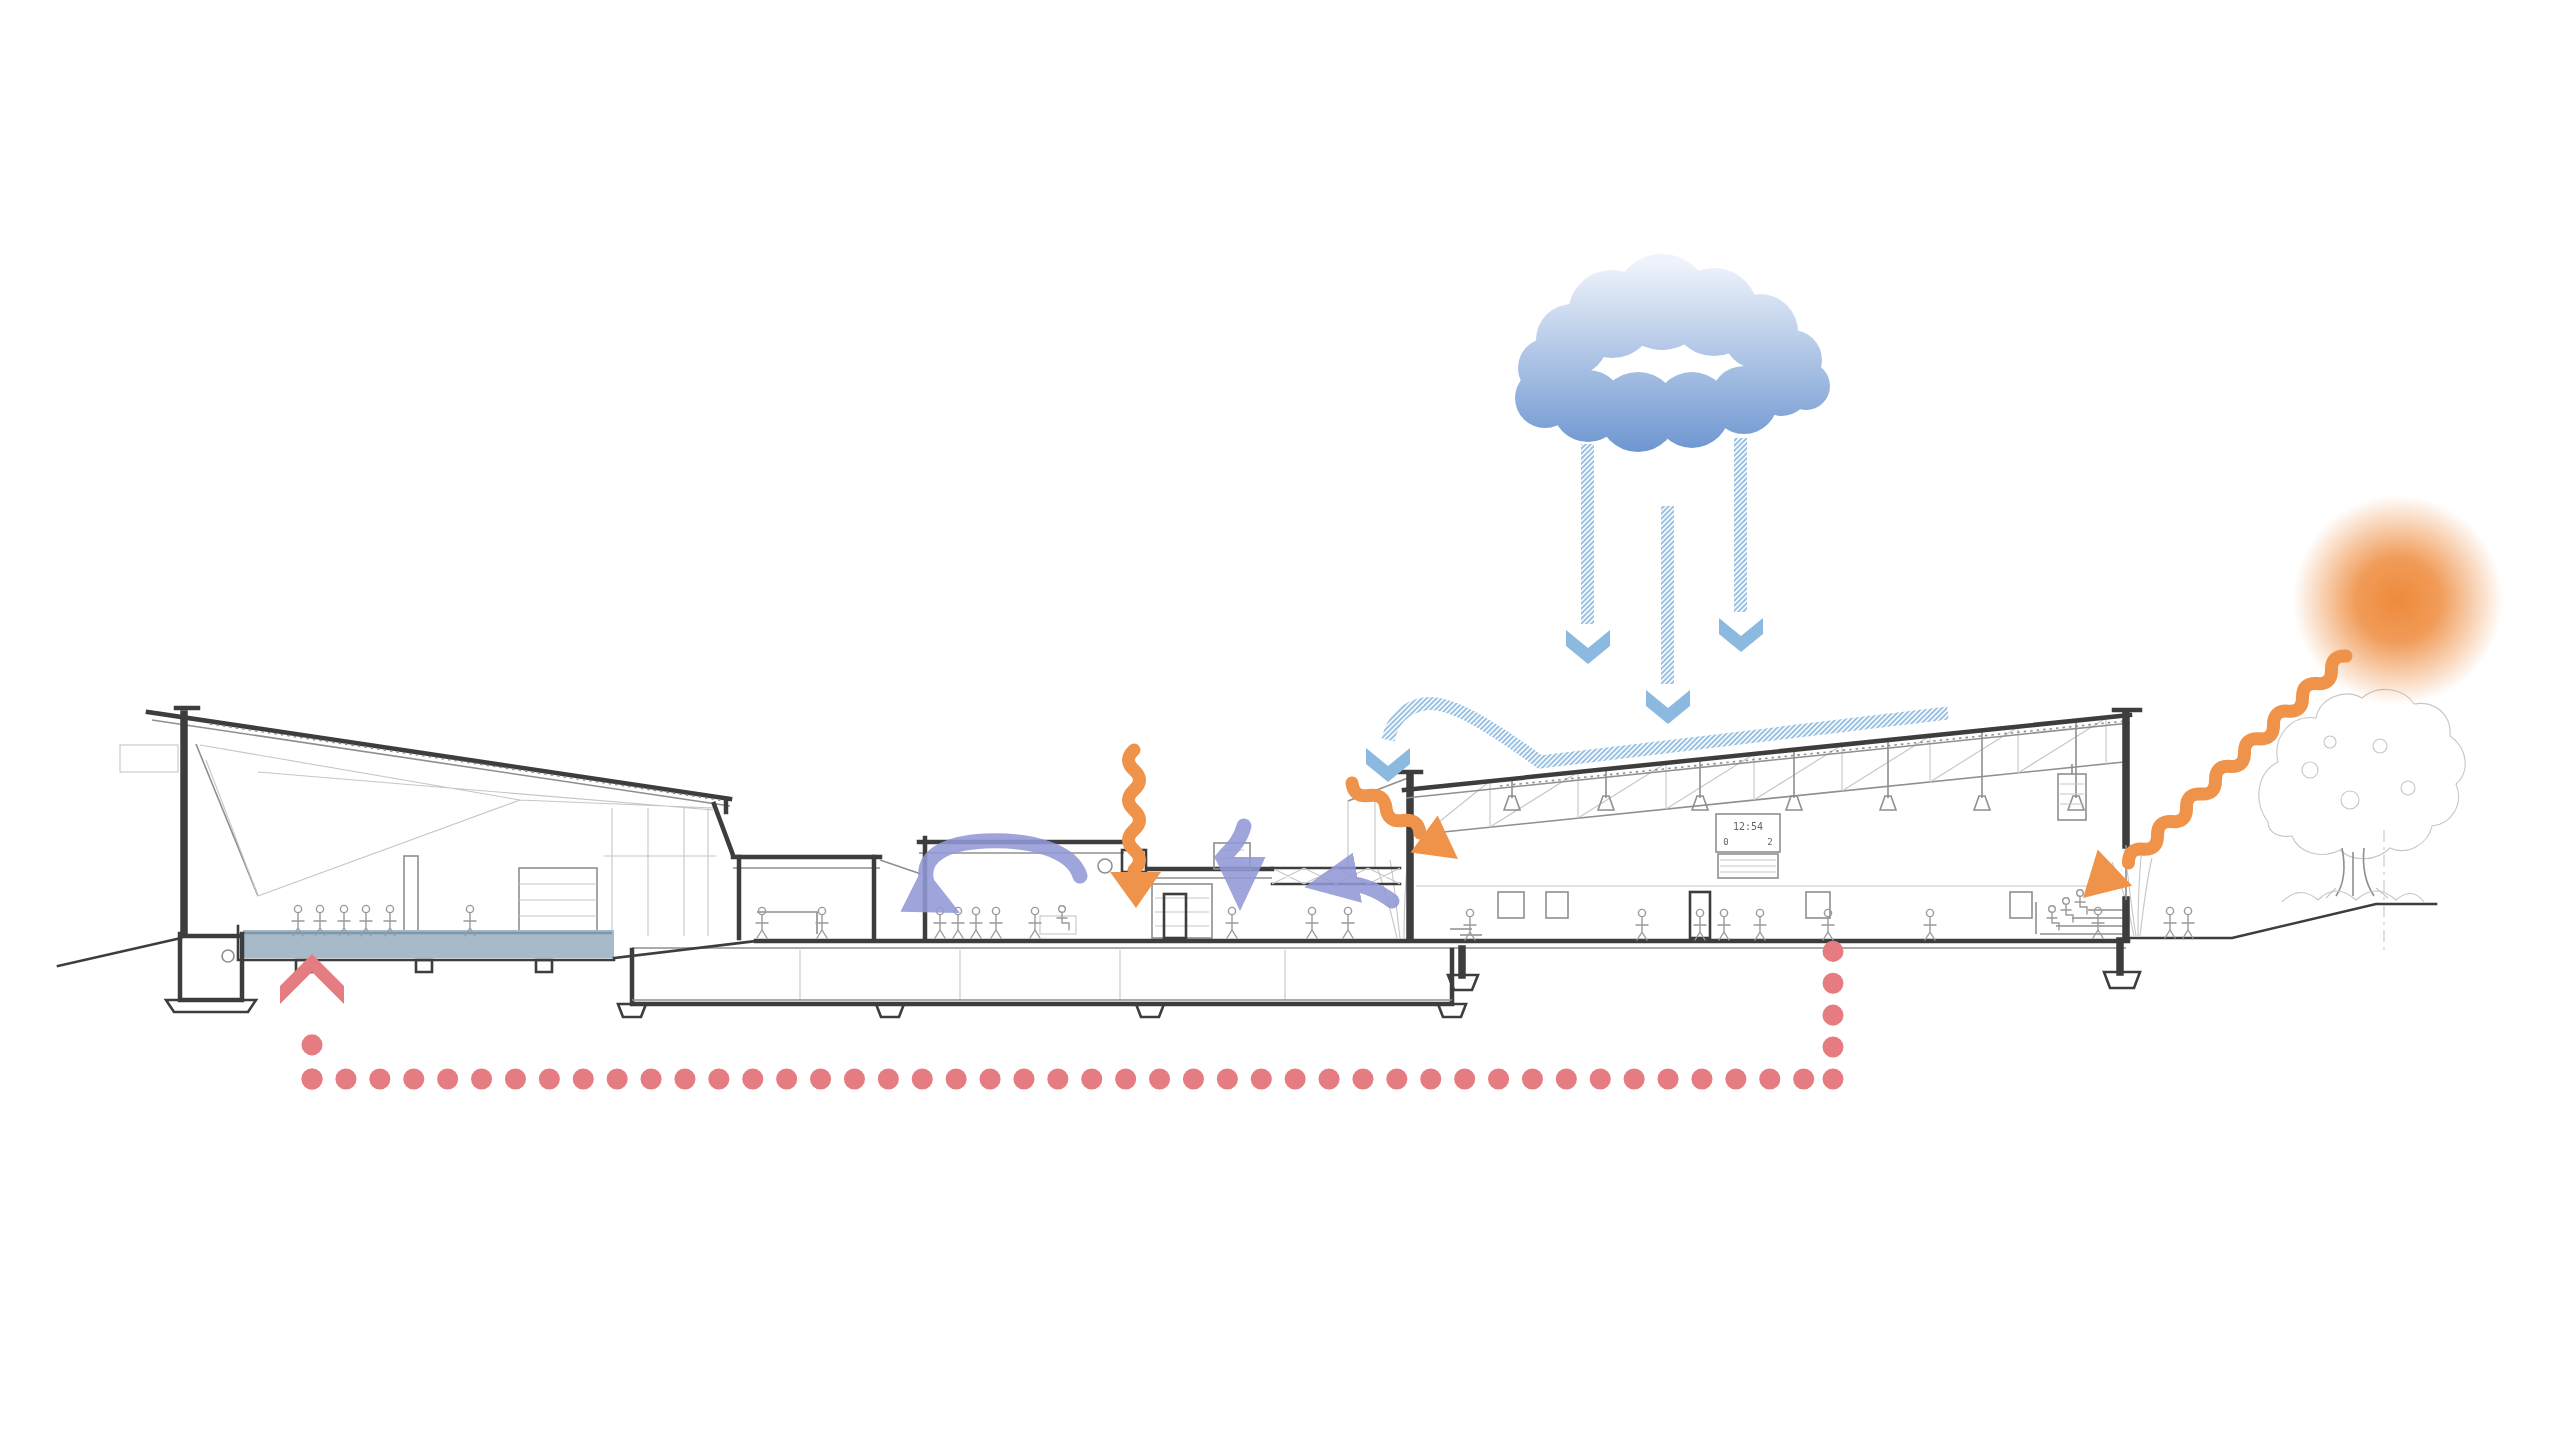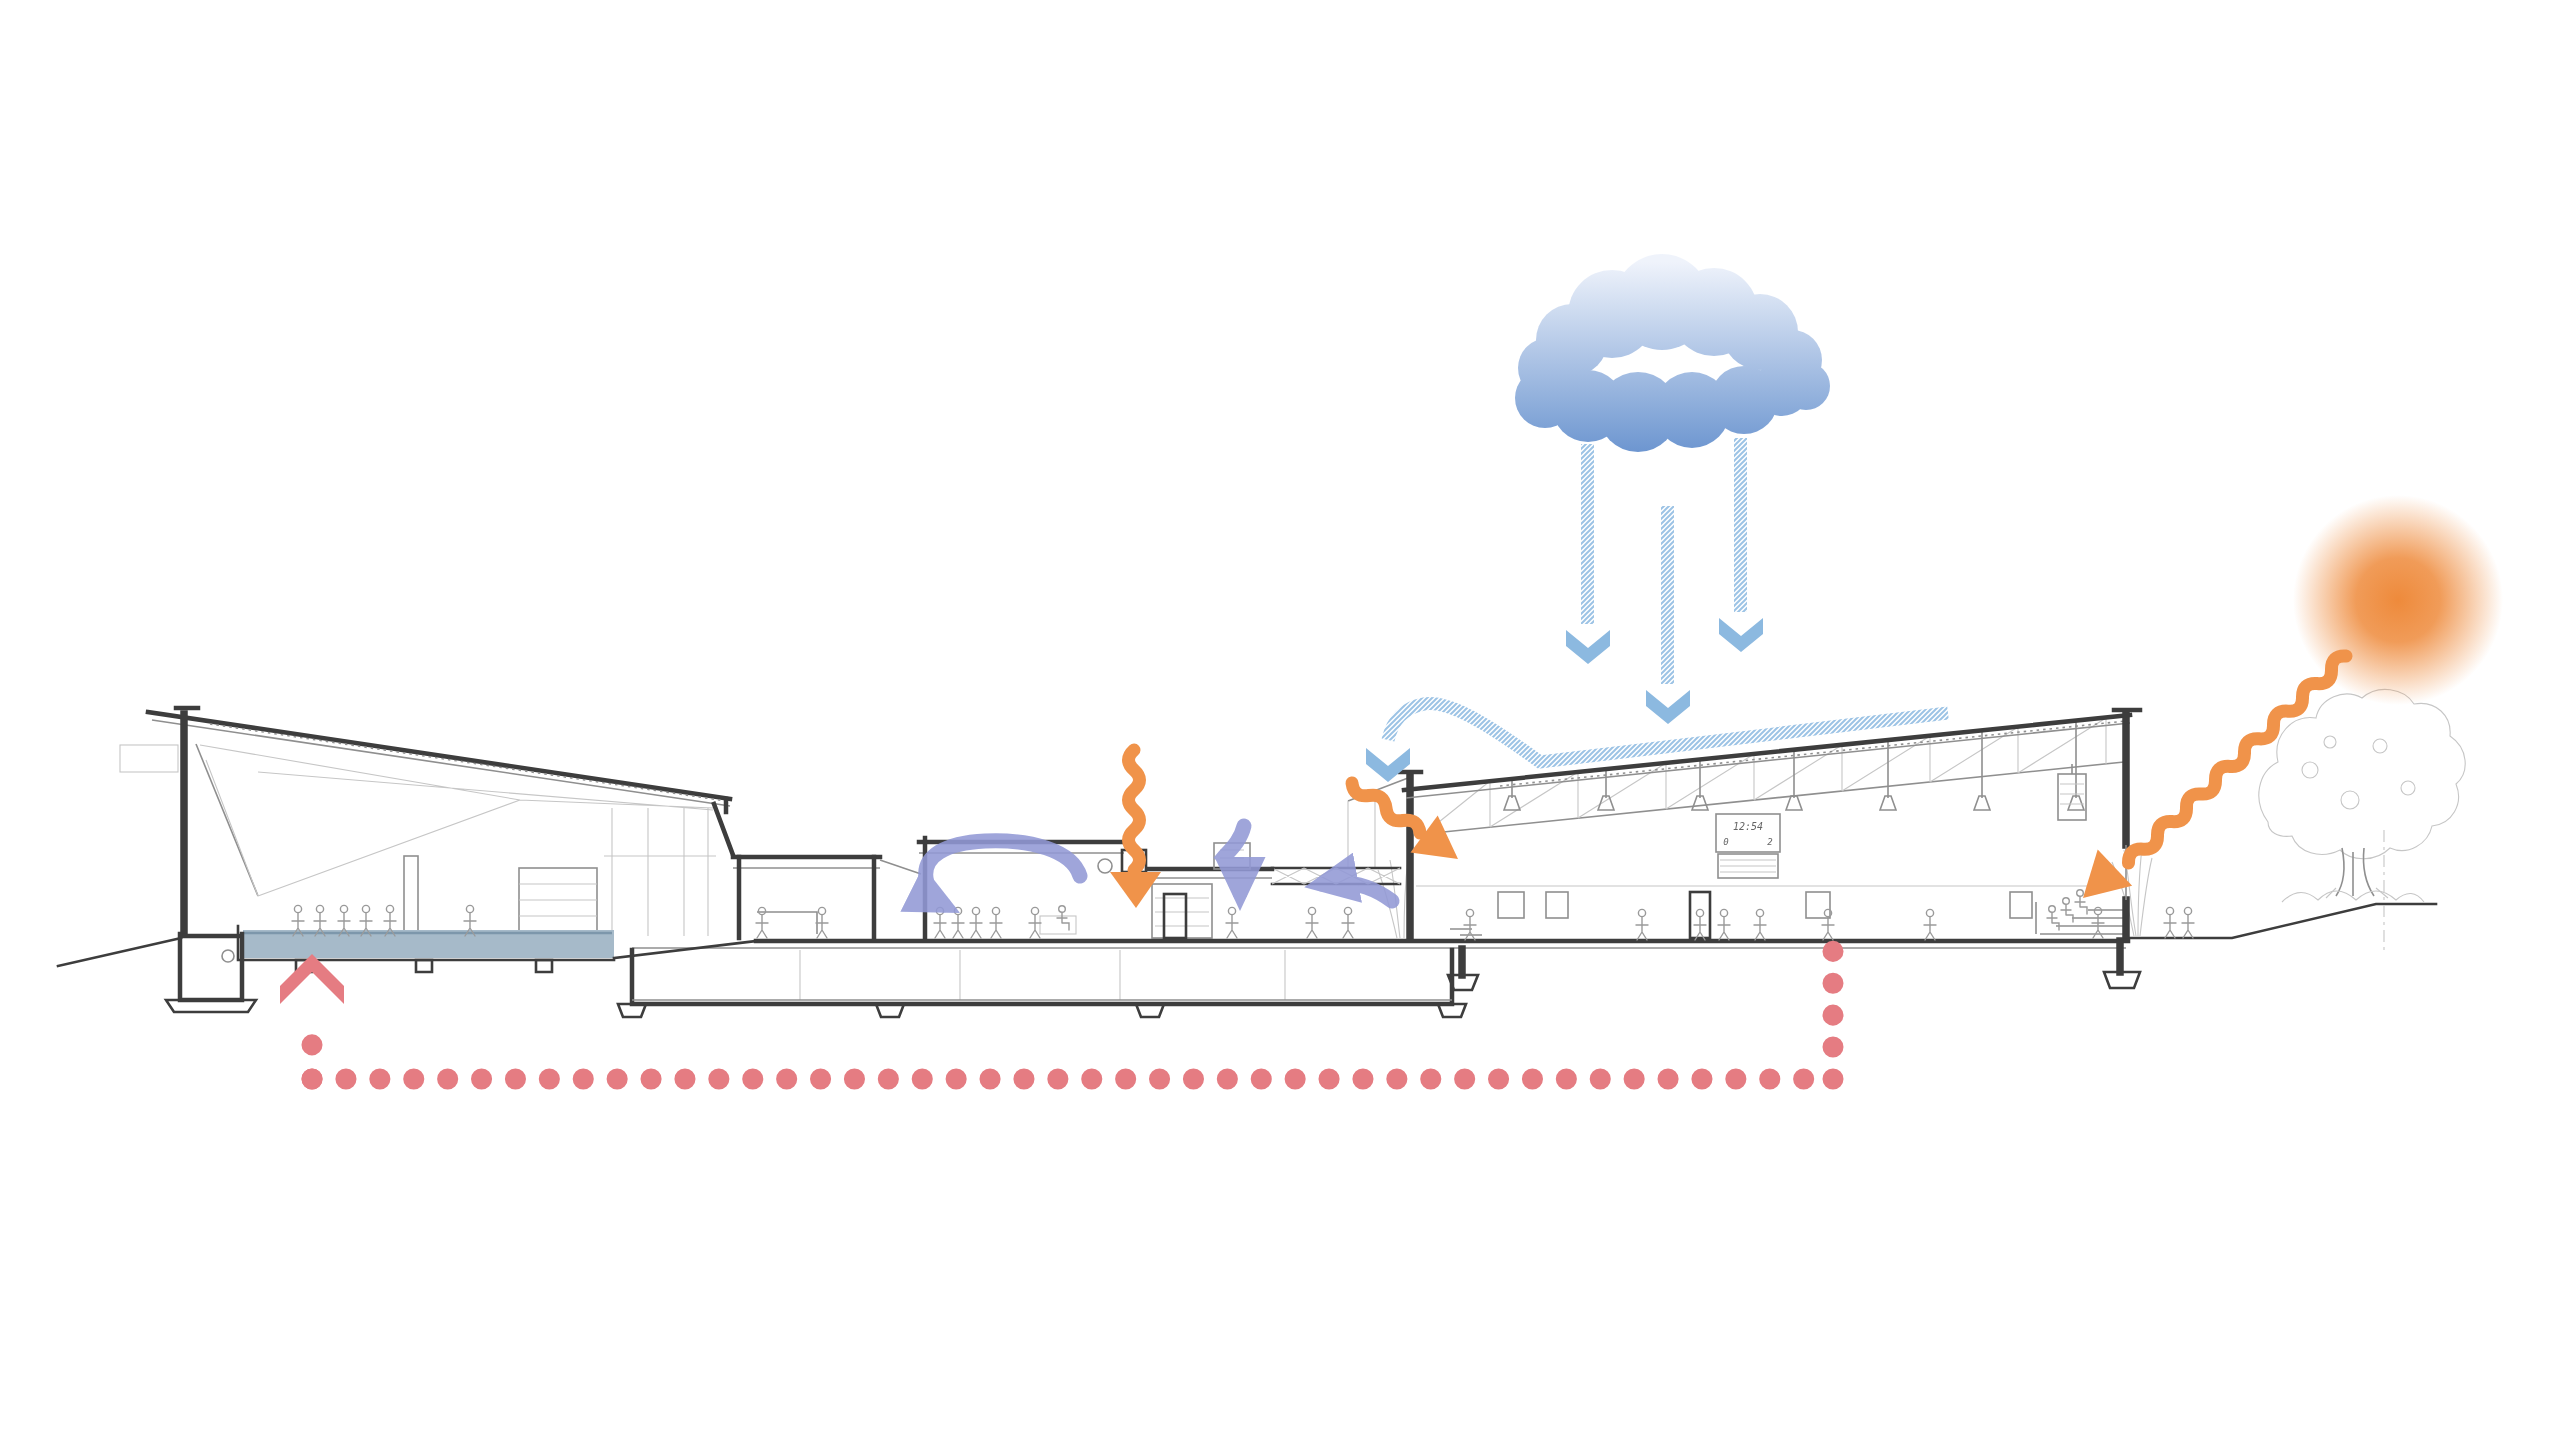--- a/index.html
+++ b/index.html
@@ -1,17 +1,17 @@
 <!DOCTYPE html>
 <html style="--rain-blue: #9cc3e5; --rain-blue-solid: #8cb9e0; --cloud-top: #eff3fb; --cloud-bottom: #6d96d0; --sun-core: #ee8a3b; --solar-orange: #f0934a; --air-purple: #9299d6; --recycle-red: #e57c82; --water-fill: #a6bac9; --water-edge: #7d97ab; --line-dark: #3d3d3d; --line-mid: #8f8f8f; --line-light: #c6c6c6; --figure-gray: #9a9a9a;"><head>
 <meta charset="utf-8">
 <style>
   html,body{margin:0;padding:0;background:#fff;}
   .stage{position:relative;width:2560px;height:1440px;background:#fff;overflow:hidden;
-         font-family:"Liberation Sans",sans-serif;font-style:italic;}
+         font-family:"Liberation Sans",sans-serif;}
   svg{display:block;position:absolute;inset:0;}
   
   .ld1{stroke:var(--line-dark);stroke-width:2.6;fill:none;stroke-linecap:square;}
   .ld2{stroke:var(--line-dark);stroke-width:4.5;fill:none;stroke-linecap:square;}
   .ld3{stroke:var(--line-dark);stroke-width:7.5;fill:none;stroke-linecap:square;}
   .lm{stroke:var(--line-mid);stroke-width:1.6;fill:none;}
   .ll{stroke:var(--line-light);stroke-width:1.1;fill:none;}
   .fig{stroke:var(--figure-gray);stroke-width:1.4;fill:none;stroke-linecap:round;}
   
   .water{fill:var(--water-fill);}

